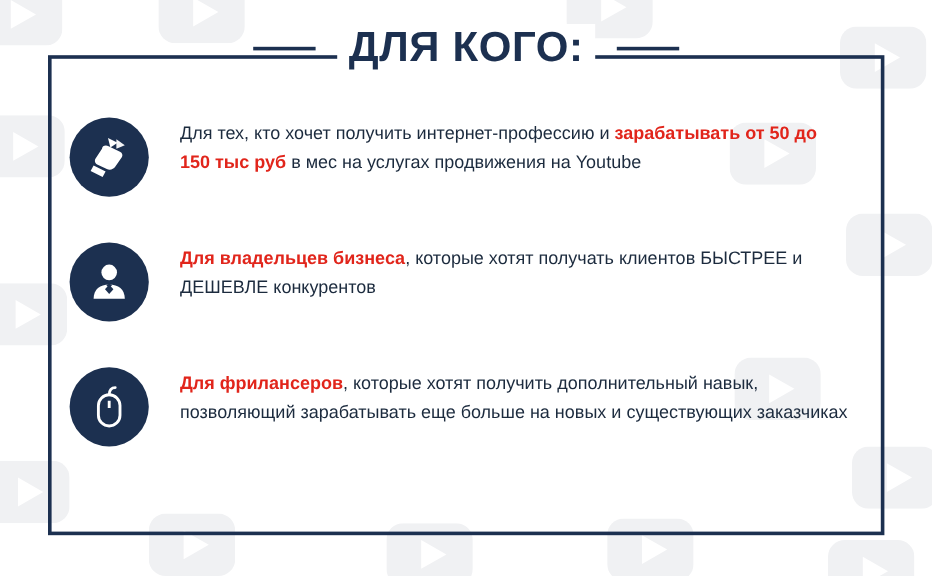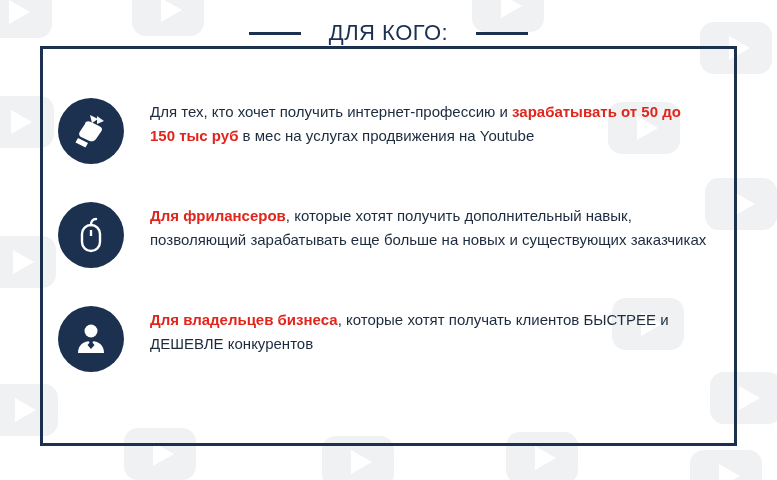--- a/index.html
+++ b/index.html
@@ -56,22 +56,22 @@
     justify-content: center;
     gap: 18px;
   }
   .title-dash {
     display: block;
     width: 52px;
     height: 3px;
     background: #1c3050;
   }
   .title-text {
-    font-size: 22px;
-    font-weight: normal;
+    font-size: 35px;
+    font-weight: bold;
     color: #1c3050;
     letter-spacing: 0.5px;
     background: #ffffff;
     padding: 0 10px;
     white-space: nowrap;
   }
 
   
   .rows {
     position: absolute;
@@ -230,42 +230,42 @@
         </svg>
       </div>
       <div class="row-text">
         <span>Для тех, кто хочет получить интернет-профессию и </span><span class="hl">зарабатывать от 50 до 150 тыс руб</span><span> в мес на услугах продвижения на Youtube</span>
       </div>
     </div>
 
     <div class="row">
       <div class="badge">
         <svg width="38" height="38" viewBox="0 0 38 38">
-          <g fill="none" stroke="#ffffff" stroke-width="2.4">
-            <rect x="10" y="9" width="18" height="26" rx="9"></rect>
-            <line x1="19" y1="14" x2="19" y2="20"></line>
-            <path d="M19 9 C19 5 21 3 24 3" stroke-linecap="round"></path>
-          </g>
-        </svg>
-      </div>
-      <div class="row-text">
-        <span class="hl">Для фрилансеров</span><span>, которые хотят получить дополнительный навык, позволяющий зарабатывать еще больше на новых и существующих заказчиках</span>
-      </div>
-    </div>
-
-    <div class="row">
-      <div class="badge">
-        <svg width="38" height="38" viewBox="0 0 38 38">
           <g fill="#ffffff">
             <circle cx="19" cy="11" r="6.5"></circle>
             <path d="M6 33 C6 25 11.5 21 19 21 C26.5 21 32 25 32 33 Z"></path>
           </g>
           <path d="M19 21 L15.5 25 L19 29 L22.5 25 Z" fill="#1c3050"></path>
           <path d="M16.5 21.5 L19 24 L21.5 21.5 L19 20.5 Z" fill="#1c3050"></path>
         </svg>
       </div>
       <div class="row-text">
         <span class="hl">Для владельцев бизнеса</span><span>, которые хотят получать клиентов БЫСТРЕЕ и ДЕШЕВЛЕ конкурентов</span>
       </div>
     </div>
 
+    <div class="row">
+      <div class="badge">
+        <svg width="38" height="38" viewBox="0 0 38 38">
+          <g fill="none" stroke="#ffffff" stroke-width="2.4">
+            <rect x="10" y="9" width="18" height="26" rx="9"></rect>
+            <line x1="19" y1="14" x2="19" y2="20"></line>
+            <path d="M19 9 C19 5 21 3 24 3" stroke-linecap="round"></path>
+          </g>
+        </svg>
+      </div>
+      <div class="row-text">
+        <span class="hl">Для фрилансеров</span><span>, которые хотят получить дополнительный навык, позволяющий зарабатывать еще больше на новых и существующих заказчиках</span>
+      </div>
+    </div>
+
   </div>
 </div>
 
 </body></html>

